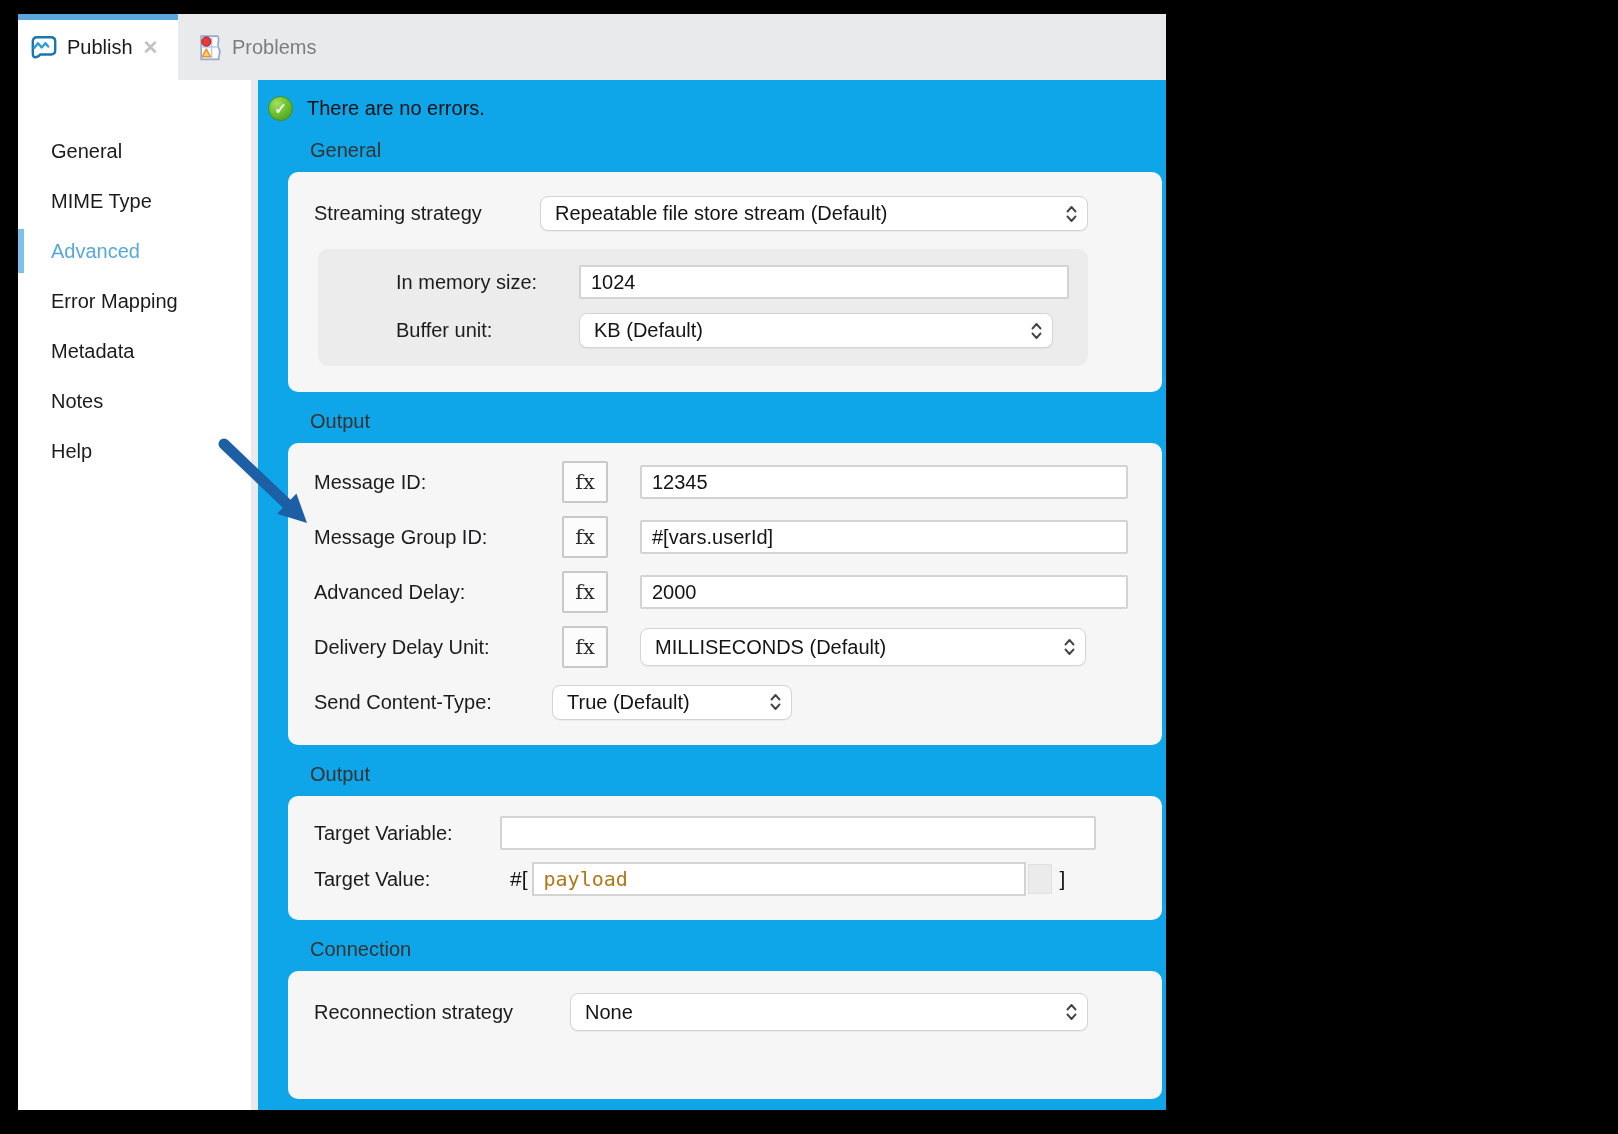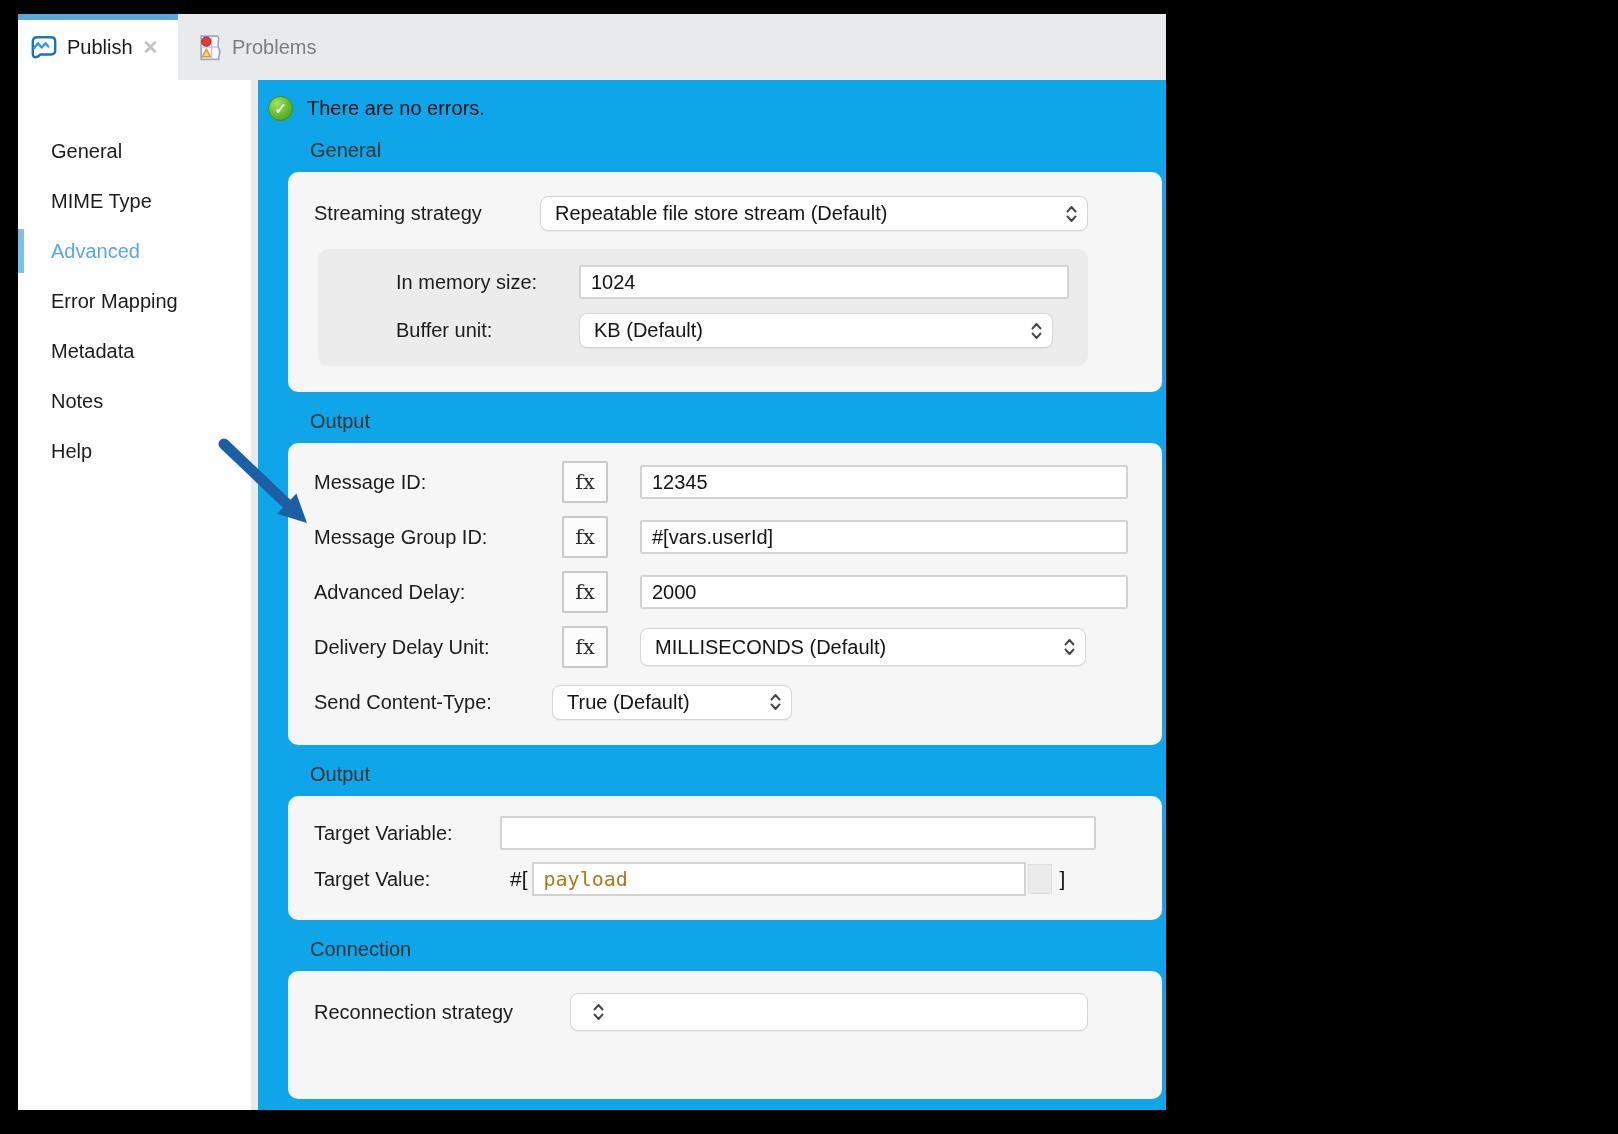--- a/index.html
+++ b/index.html
@@ -261,20 +261,21 @@
           <span class="expr-box"></span>
           <span class="expr-bracket expr-close">]</span>
         </div>
       </div>
 
       <div class="section-title">Connection</div>
       <div class="panel connection">
         <div class="row">
           <span class="flabel">Reconnection strategy</span>
           <div class="select sel-reconn">
+            <span class="select-value">None</span>
             <span class="stepper">
               <svg width="11" height="18" viewBox="0 0 11 18">
                   <path d="M1.5 6.5 L5.5 2 L9.5 6.5 M1.5 11.5 L5.5 16 L9.5 11.5" fill="none" stroke="#444" stroke-width="1.9" stroke-linecap="round" stroke-linejoin="round"></path>
                 </svg>
             </span>
           </div>
         </div>
       </div>
 
     </div>

